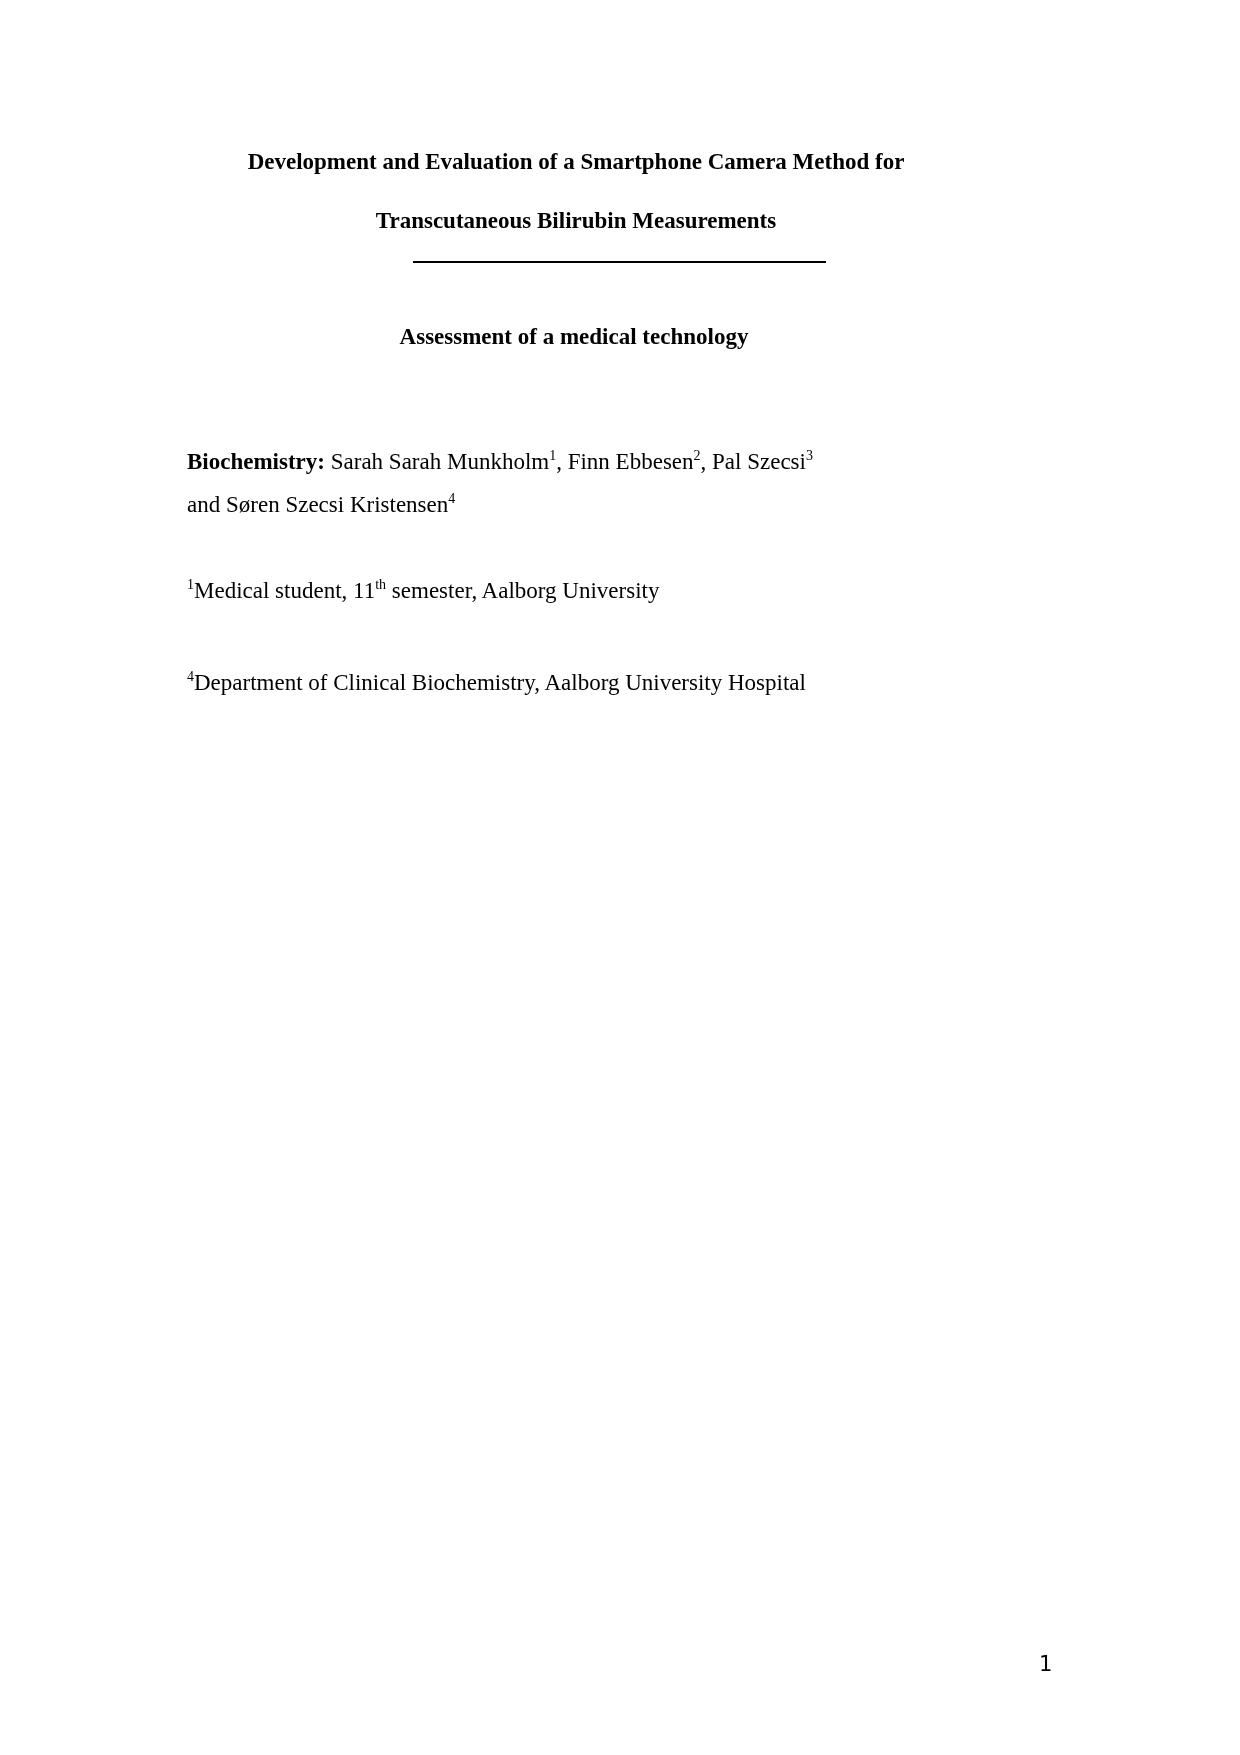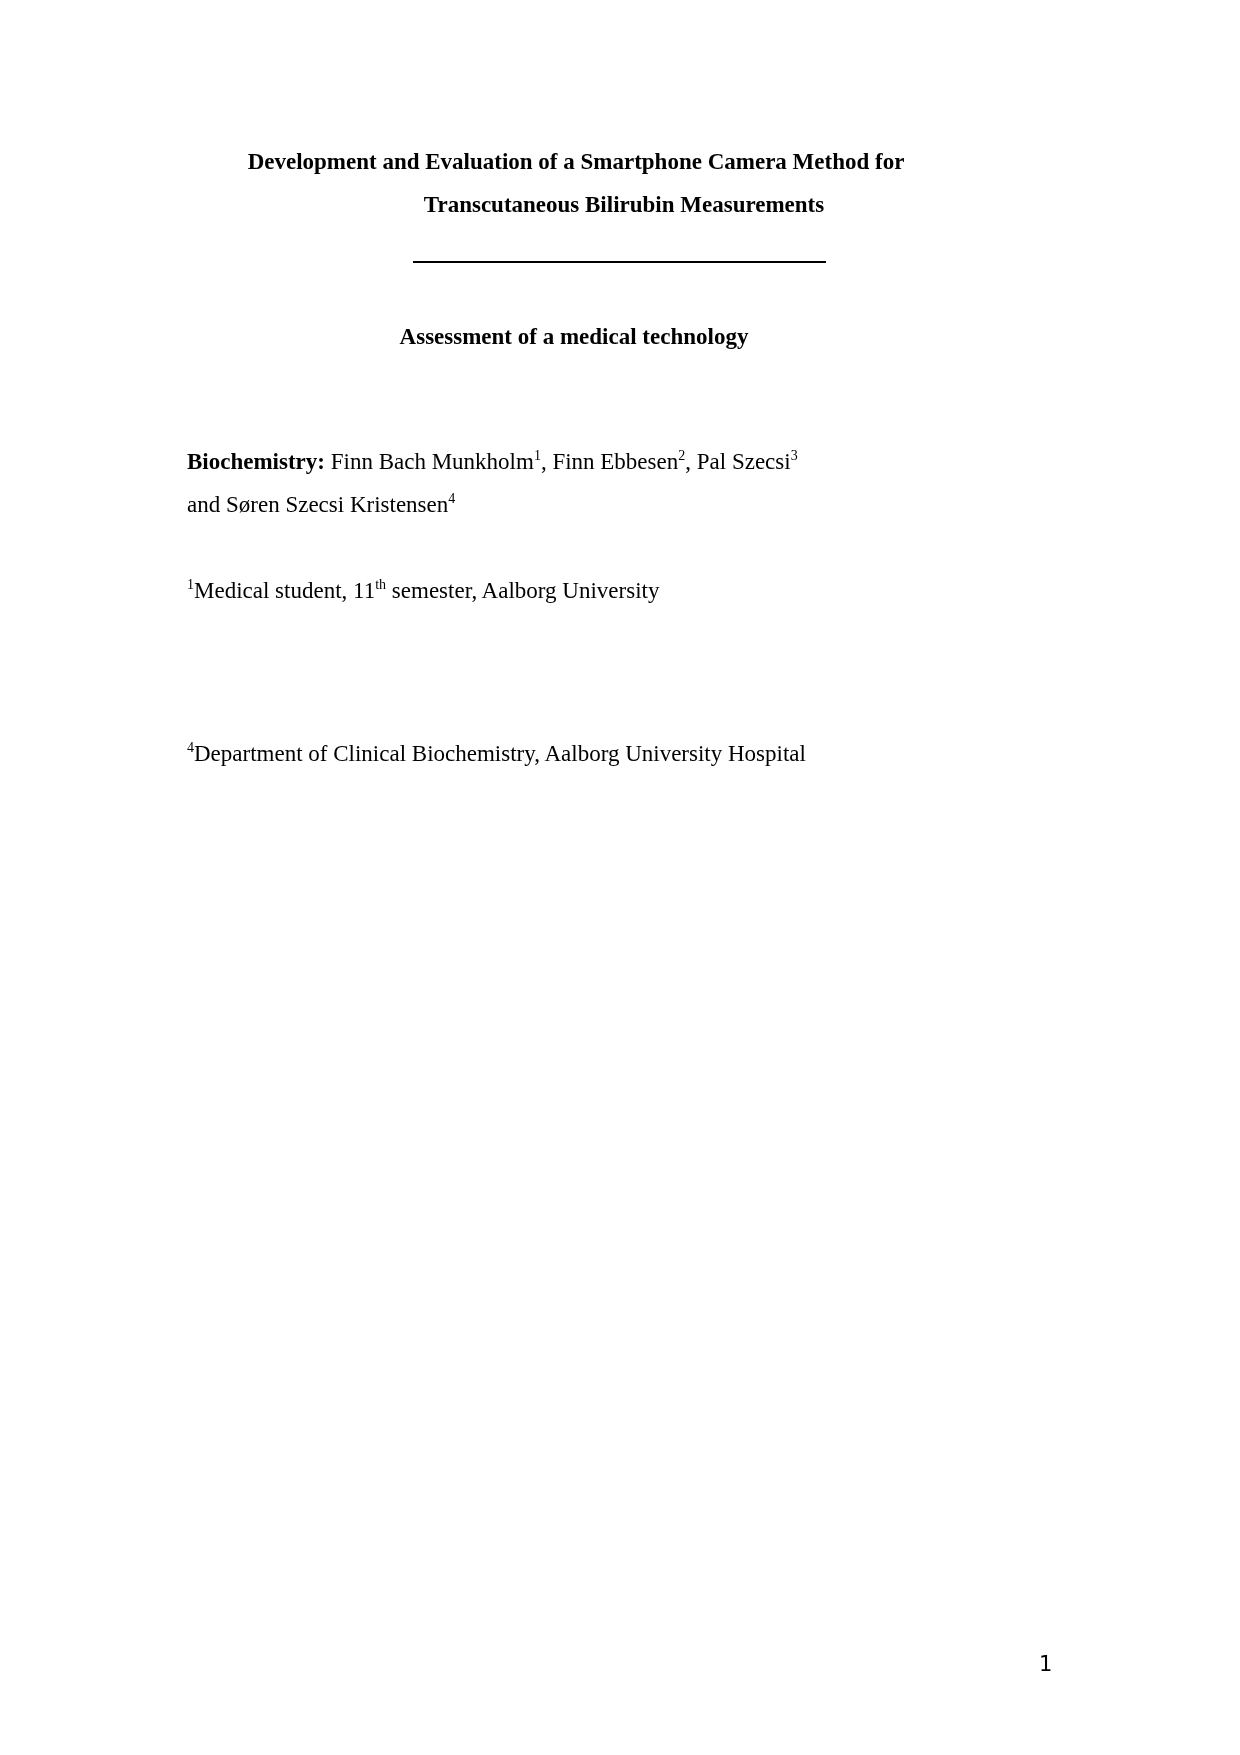--- a/index.html
+++ b/index.html
@@ -66,40 +66,40 @@
       font-family: "DejaVu Sans", sans-serif;
       font-size: 21px;
     }
   </style>
 </head>
 <body>
 
 <div class="page">
 
   <div class="title-line" style="top:149px;">Development and Evaluation of a Smartphone Camera Method for</div>
-  <div class="title-line" style="top:192px;padding-left:48px;">Transcutaneous Bilirubin Measurements</div>
+  <div class="title-line" style="top:208px;">Transcutaneous Bilirubin Measurements</div>
 
   <div class="rule"></div>
 
   <div class="subtitle">Assessment of a medical technology</div>
 
   <div class="body-line" style="top:449px;">
     <span class="bold">Biochemistry:</span>
-    <span>Finn Bach Munkholm</span><sup>1</sup><span>, </span><span>Finn Ebbesen</span><sup>2</sup><span>, </span><span>Pal Szecsi</span><sup>3</sup>
+    <span>Sarah Sarah Munkholm</span><sup>1</sup><span>, </span><span>Finn Ebbesen</span><sup>2</sup><span>, </span><span>Pal Szecsi</span><sup>3</sup>
   </div>
 
   <div class="body-line" style="top:492px;">
     <span style="white-space:pre;text-align:right;">and </span><span>Søren Szecsi Kristensen</span><sup>4</sup>
   </div>
 
   <div class="body-line" style="top:578px;">
     <sup>1</sup><span>Medical student, 11</span><sup>th</sup><span style="white-space:pre;"> semester, Aalborg University</span>
   </div>
 
 
 
-  <div class="body-line" style="top:741px;">
+  <div class="body-line" style="top:670px;">
     <sup>4</sup><span>Department of Clinical Biochemistry, Aalborg University Hospital</span>
   </div>
 
   <div class="page-number">1</div>
 
 </div>
 
 </body></html>

